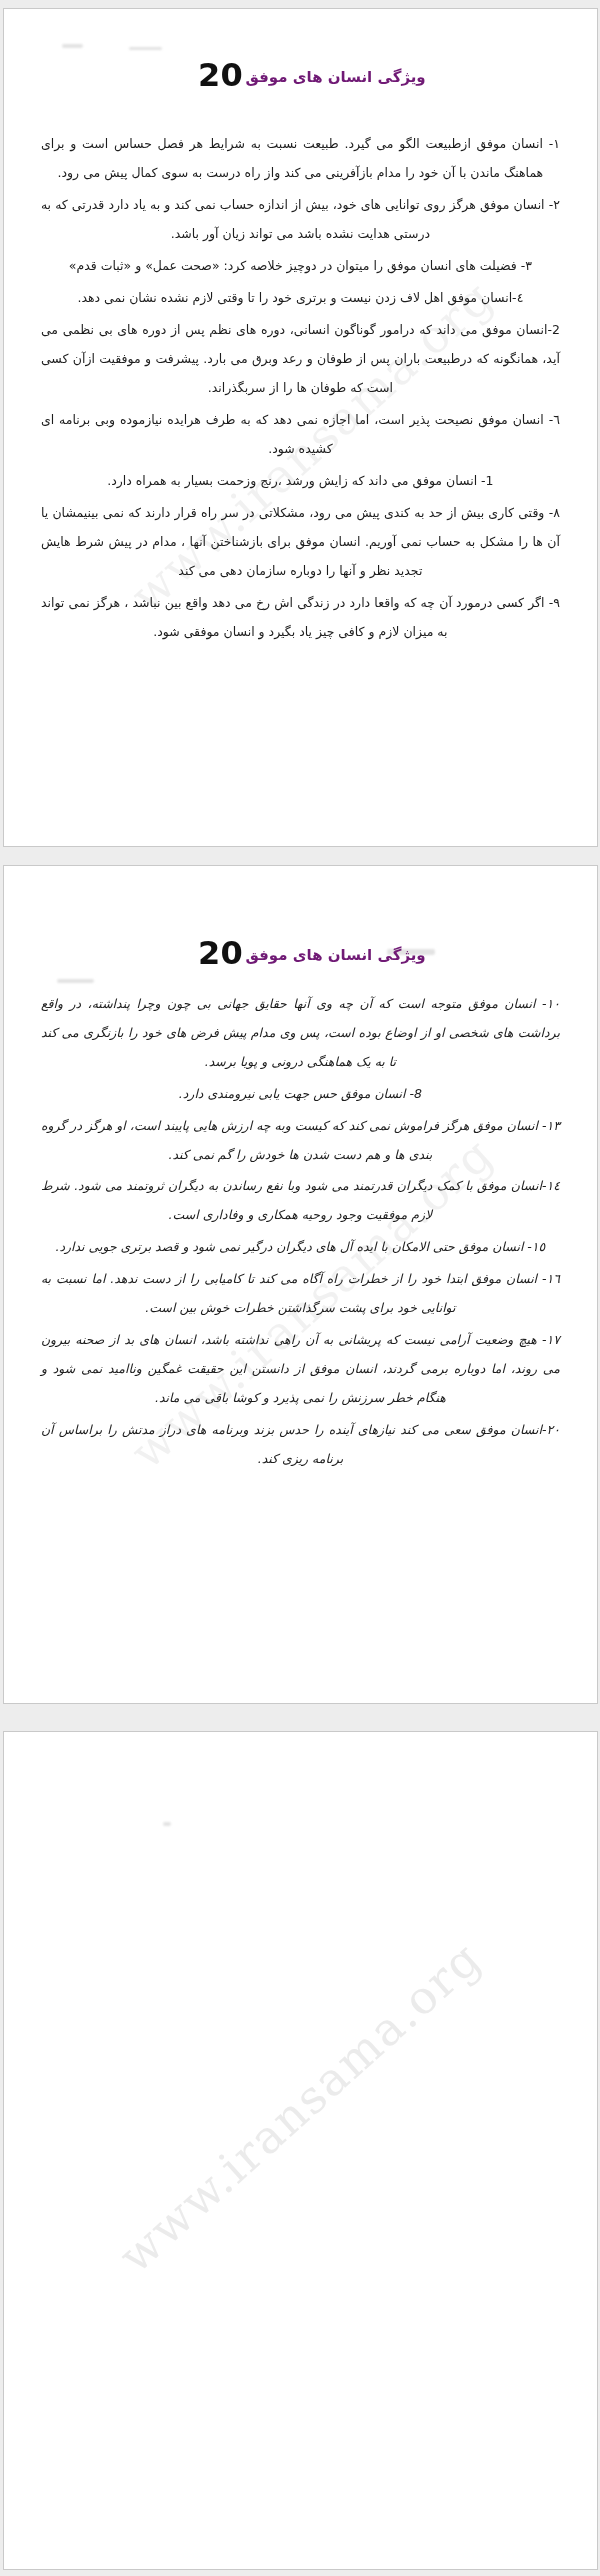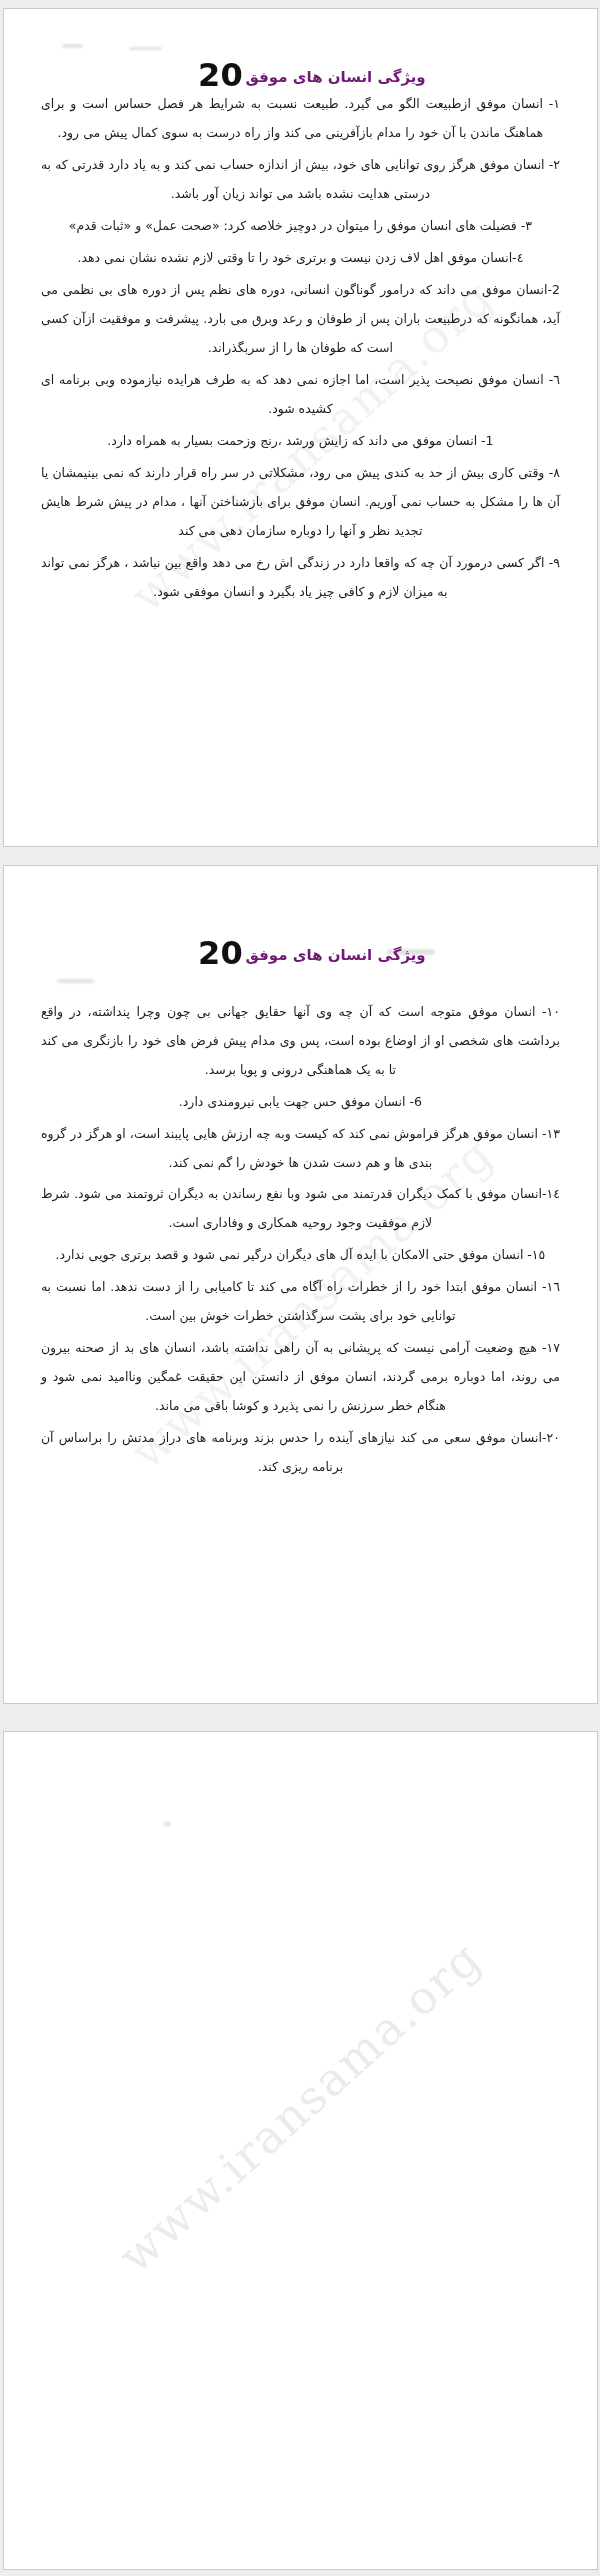--- a/index.html
+++ b/index.html
@@ -46,26 +46,27 @@
     font-size: 15px;
     font-weight: bold;
     color: #701a75;
     direction: rtl;
     padding-bottom: 3.8px;
   }
 
   .body-text {
     direction: rtl;
     padding: 0 37px;
+    margin-top: 40px;
     color: #1d1d1d;
     font-size: 12.5px;
     position: relative;
     z-index: 2;
   }
-  #page2 .body-text { margin-top: 29px; }
+  #page2 .body-text { margin-top: 21px; font-style: italic; }
   .para {
     text-align: justify;
     text-align-last: center;
     line-height: 29px;
     margin: 0 0 2.9px 0;
   }
 
   .watermark {
     position: absolute;
     top: 437px;
@@ -116,21 +117,21 @@
 <div class="page" id="page2">
   <div class="watermark">www.iransama.org</div>
   <div class="smudge" style="left:383px; top:83px; width:48px; height:5.8px;"></div>
   <div class="smudge" style="left:53px; top:113px; width:37px; height:3.8px;"></div>
   <div class="title-row">
     <span class="title-number">20</span>
     <span class="title-text">ویژگی انسان های موفق</span>
   </div>
   <div class="body-text">
       <p class="para">۱۰- انسان موفق متوجه است که آن چه وی آنها حقایق جهانی بی چون وچرا پنداشته، در واقع برداشت های شخصی او از اوضاع بوده است، پس وی مدام پیش فرض های خود را بازنگری می کند تا به یک هماهنگی درونی و پویا برسد.</p>
-      <p class="para">6- انسان موفق حس جهت یابی نیرومندی دارد.</p>
+      <p class="para">8- انسان موفق حس جهت یابی نیرومندی دارد.</p>
       <p class="para">۱۳- انسان موفق هرگز فراموش نمی کند که کیست وبه چه ارزش هایی پایبند است، او هرگز در گروه بندی ها و هم دست شدن ها خودش را گم نمی کند.</p>
       <p class="para">١٤-انسان موفق با کمک دیگران قدرتمند می شود وبا نفع رساندن به دیگران ثروتمند می شود. شرط لازم موفقیت وجود روحیه همکاری و وفاداری است.</p>
       <p class="para">١٥- انسان موفق حتی الامکان با ایده آل های دیگران درگیر نمی شود و قصد برتری جویی ندارد.</p>
       <p class="para">١٦- انسان موفق ابتدا خود را از خطرات راه آگاه می کند تا کامیابی را از دست ندهد. اما نسبت به توانایی خود برای پشت سرگذاشتن خطرات خوش بین است.</p>
       <p class="para">۱۷- هیچ وضعیت آرامی نیست که پریشانی به آن راهی نداشته باشد، انسان های بد از صحنه بیرون می روند، اما دوباره برمی گردند، انسان موفق از دانستن این حقیقت غمگین وناامید نمی شود و هنگام خطر سرزنش را نمی پذیرد و کوشا باقی می ماند.</p>
       <p class="para">۲۰-انسان موفق سعی می کند نیازهای آینده را حدس بزند وبرنامه های دراز مدتش را براساس آن برنامه ریزی کند.</p>
     </div>
 </div>
 
 <div class="page" id="page3">

